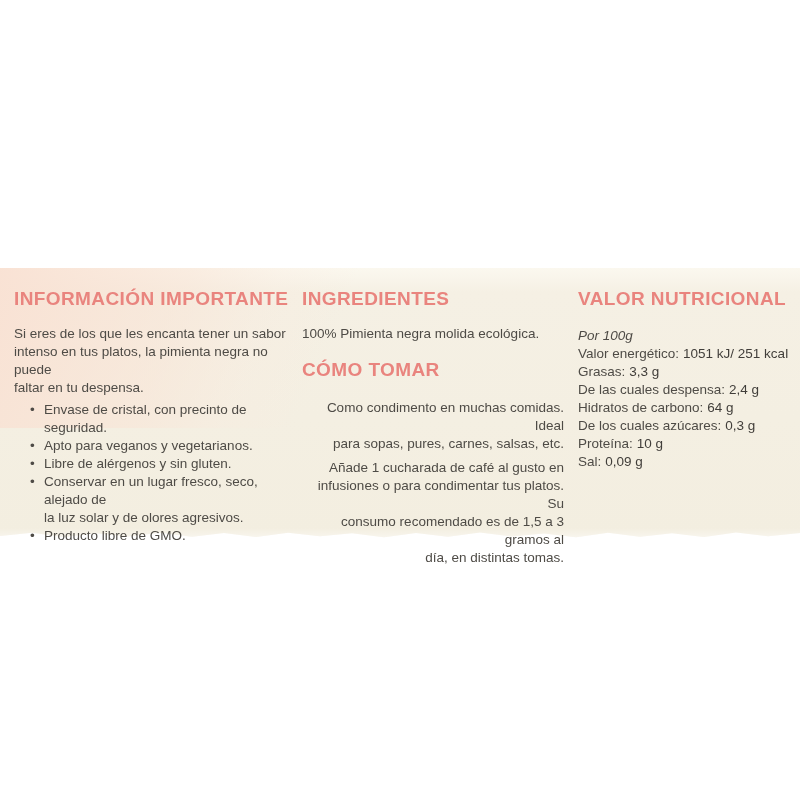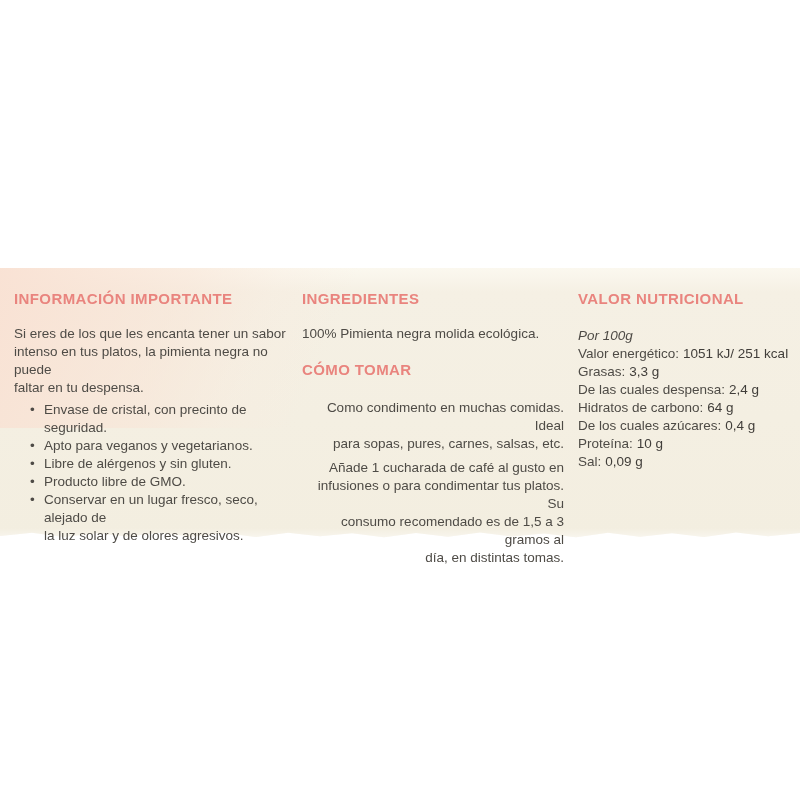--- a/index.html
+++ b/index.html
@@ -58,21 +58,21 @@
     box-sizing: border-box;
     color: #4e4b46;
     font-size: 13.5px;
     line-height: 18px;
   }
   .col-info      { margin-left: 14px; width: 280px; }
   .col-middle    { margin-left: 8px;  width: 262px; }
   .col-nutrition { margin-left: 14px; width: 215px; }
   .section-title {
     margin: 0;
-    font-size: 15px;
+    font-size: 19px;
     line-height: 15px;
     font-weight: 800;
     letter-spacing: 0.4px;
     color: #e9847e;
   }
   .col-info .section-title    { margin-bottom: 19px; }
   .col-middle .title-ingredients { margin-bottom: 19px; }
   .col-middle .title-howto    { margin-top: 19px; margin-bottom: 22px; }
   .col-nutrition .section-title { margin-bottom: 21px; }
   .body-text {
@@ -128,24 +128,24 @@
 intenso en tus platos, la pimienta negra no puede
 faltar en tu despensa.</p>
       <ul class="bullet-list">
 
           <li>Envase de cristal, con precinto de seguridad.</li>
 
           <li>Apto para veganos y vegetarianos.</li>
 
           <li>Libre de alérgenos y sin gluten.</li>
 
-          <li>Producto libre de GMO.</li>
-
           <li>Conservar en un lugar fresco, seco, alejado de
 la luz solar y de olores agresivos.</li>
+
+          <li>Producto libre de GMO.</li>
         </ul>
     </div>
 
     <div class="col-middle">
       <h3 class="section-title title-ingredients">INGREDIENTES</h3>
       <p class="body-text">100% Pimienta negra molida ecológica.</p>
       <h3 class="section-title title-howto">CÓMO TOMAR</h3>
       <div class="howto-paragraphs">
 
           <p>Como condimento en muchas comidas. Ideal
@@ -173,21 +173,21 @@
 
           <div class="nut-row">
             <span class="nut-label">De las cuales despensa:</span><span class="nut-value">2,4 g</span>
           </div>
 
           <div class="nut-row">
             <span class="nut-label">Hidratos de carbono:</span><span class="nut-value">64 g</span>
           </div>
 
           <div class="nut-row">
-            <span class="nut-label">De los cuales azúcares:</span><span class="nut-value">0,4 g</span>
+            <span class="nut-label">De los cuales azúcares:</span><span class="nut-value">0,3 g</span>
           </div>
 
           <div class="nut-row">
             <span class="nut-label">Proteína:</span><span class="nut-value">10 g</span>
           </div>
 
           <div class="nut-row">
             <span class="nut-label">Sal:</span><span class="nut-value">0,09 g</span>
           </div>
         </div>

